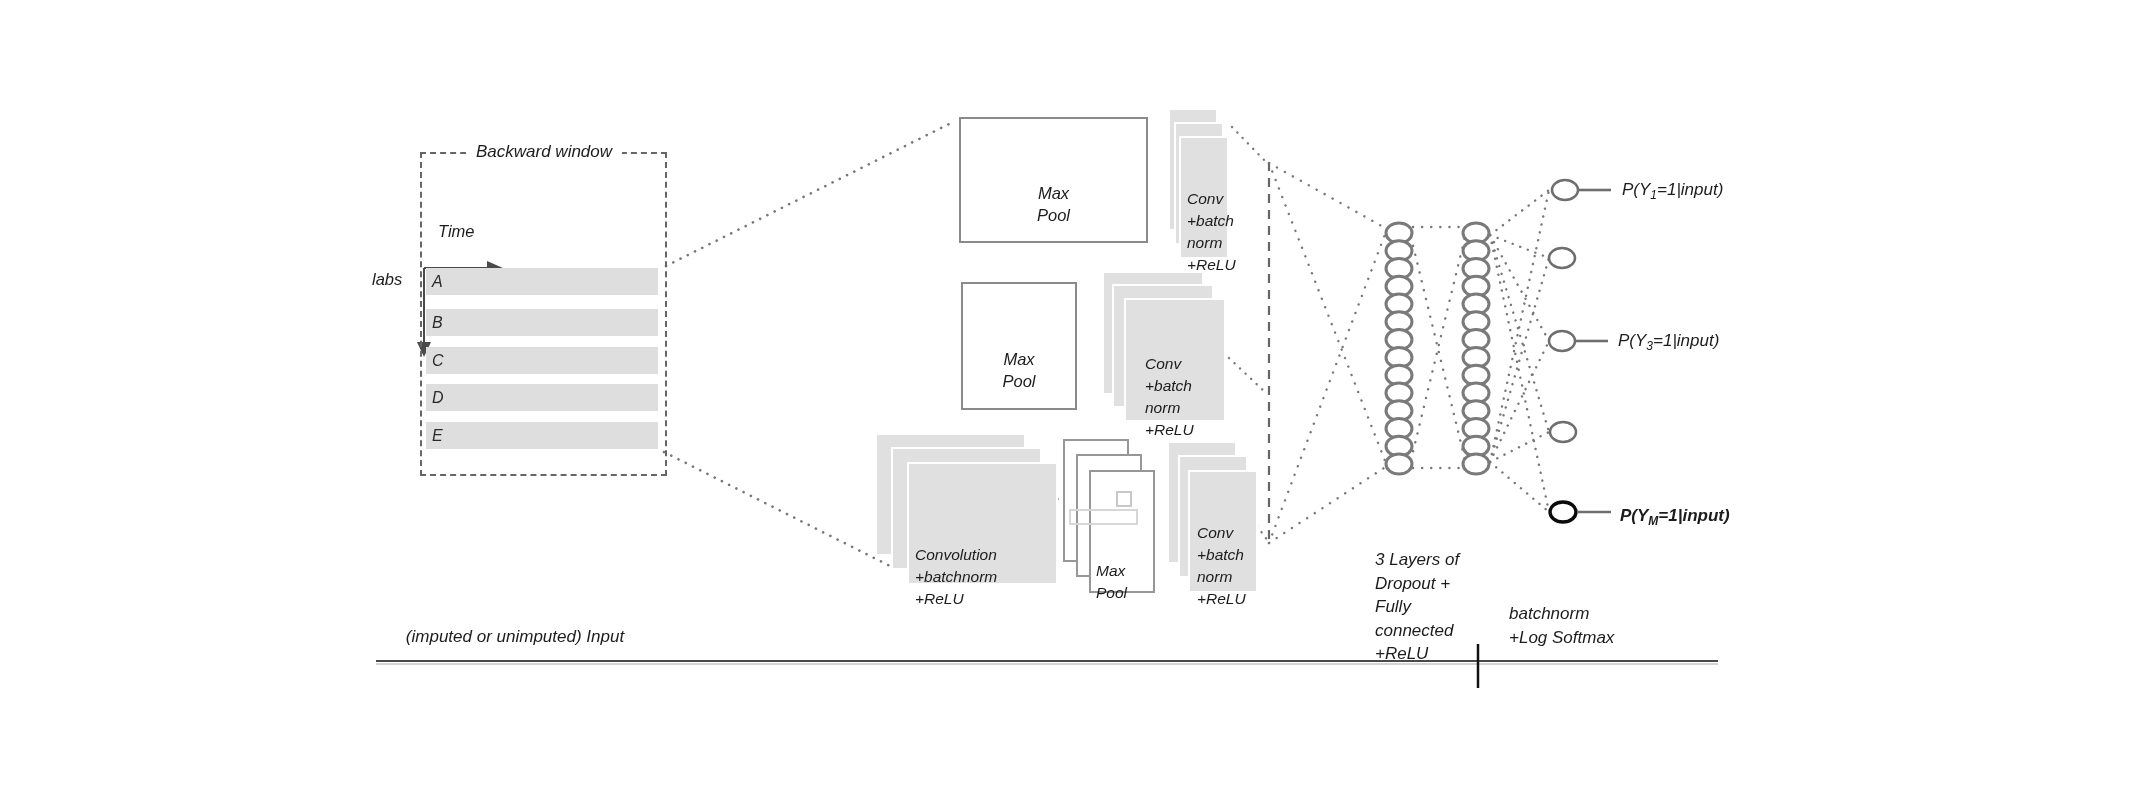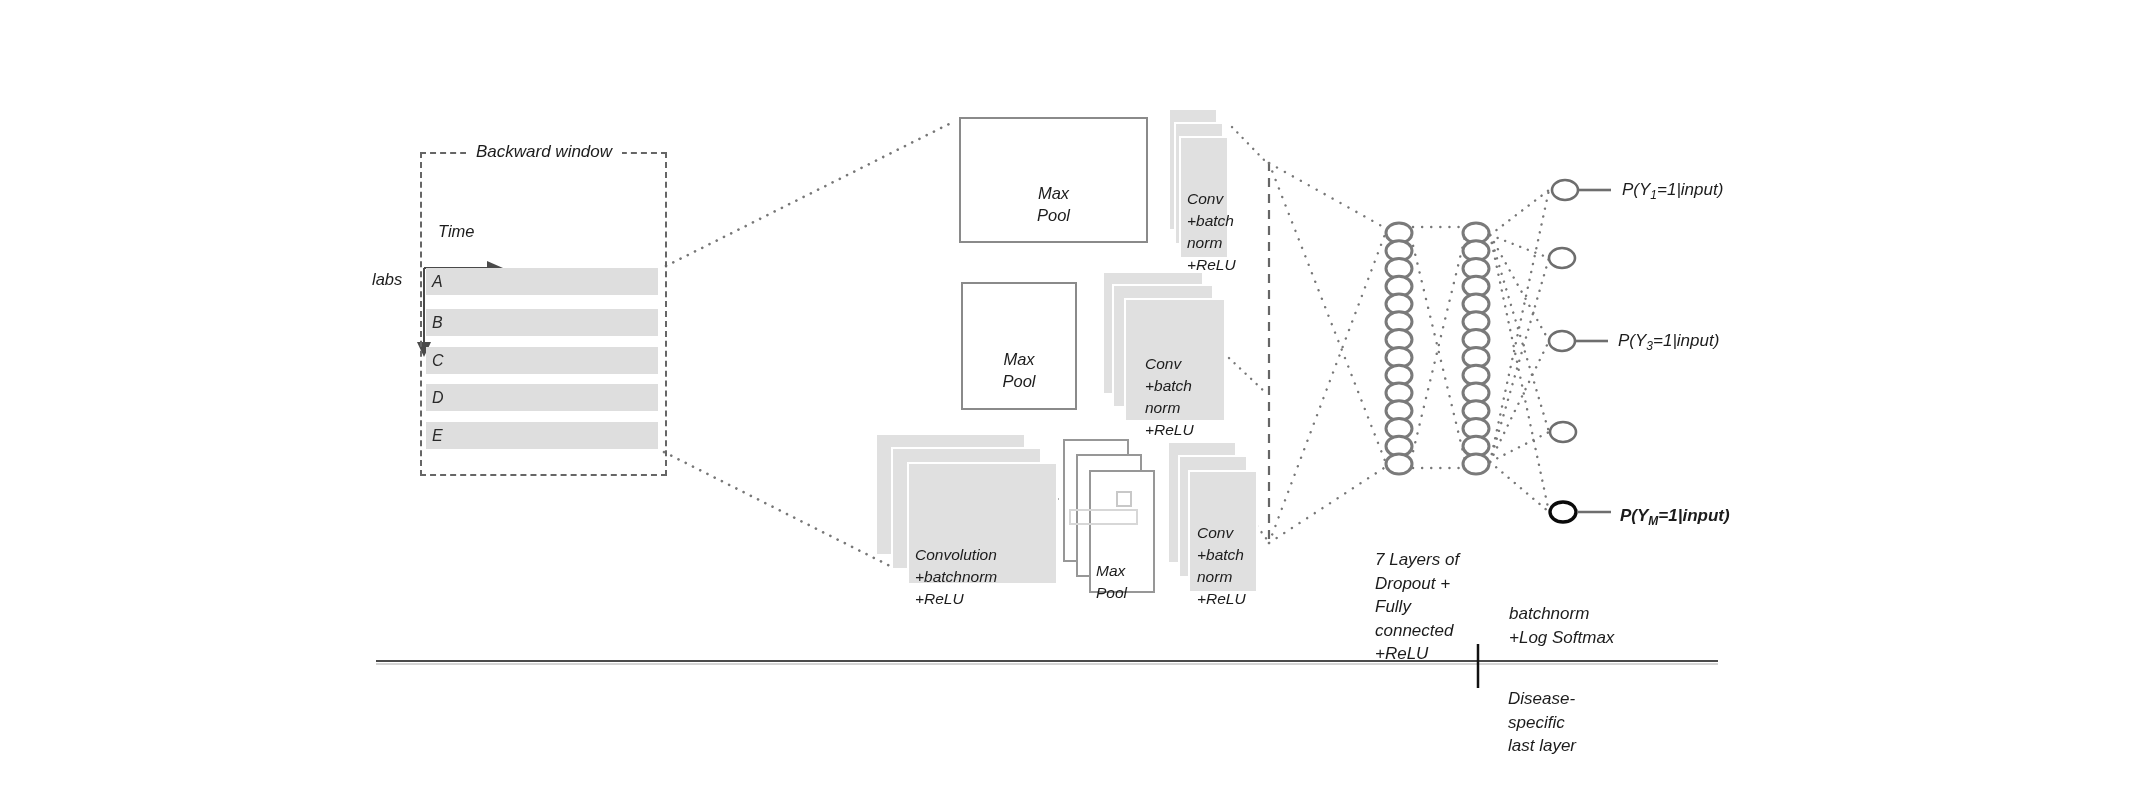--- a/index.html
+++ b/index.html
@@ -211,26 +211,24 @@
   <div class="abs outlabel" style="left:1622px;top:180px;">
     <span>P(Y</span><sub>1</sub><span>=1|input)</span>
   </div>
   <div class="abs outlabel" style="left:1618px;top:331px;">
     <span>P(Y</span><sub>3</sub><span>=1|input)</span>
   </div>
   <div class="abs outlabel" style="left:1620px;top:506px;font-weight:bold;">
     <span>P(Y</span><sub>M</sub><span>=1|input)</span>
   </div>
 
-  <div class="abs small-note pre" style="left:1375px;top:548px;width:130px;">7 Layers of
+  <div class="abs caption ctr" style="left:365px;top:623px;width:300px;">(imputed or unimputed) Input</div>
+  <div class="abs small-note pre" style="left:1375px;top:548px;width:130px;">3 Layers of
 Dropout +
 Fully
 connected
 +ReLU</div>
   <div class="abs small-note pre" style="left:1509px;top:602px;width:140px;">batchnorm
 +Log Softmax</div>
 
-  <div class="abs small-note pre" style="left:1508px;top:687px;width:120px;">Disease-
-specific
-last layer</div>
 
   <div class="abs watermark" style="left:1918px;top:769px;">https://blog.csdn.net/travalscx</div>
 </div>
 
 </body></html>

